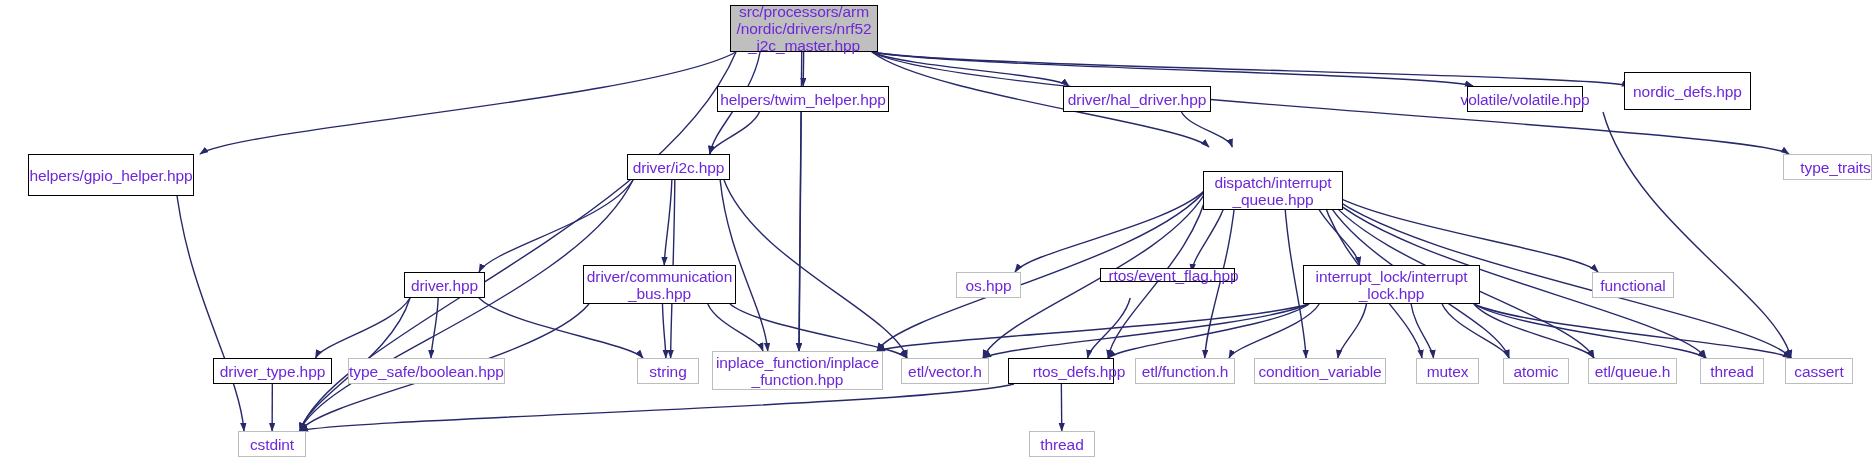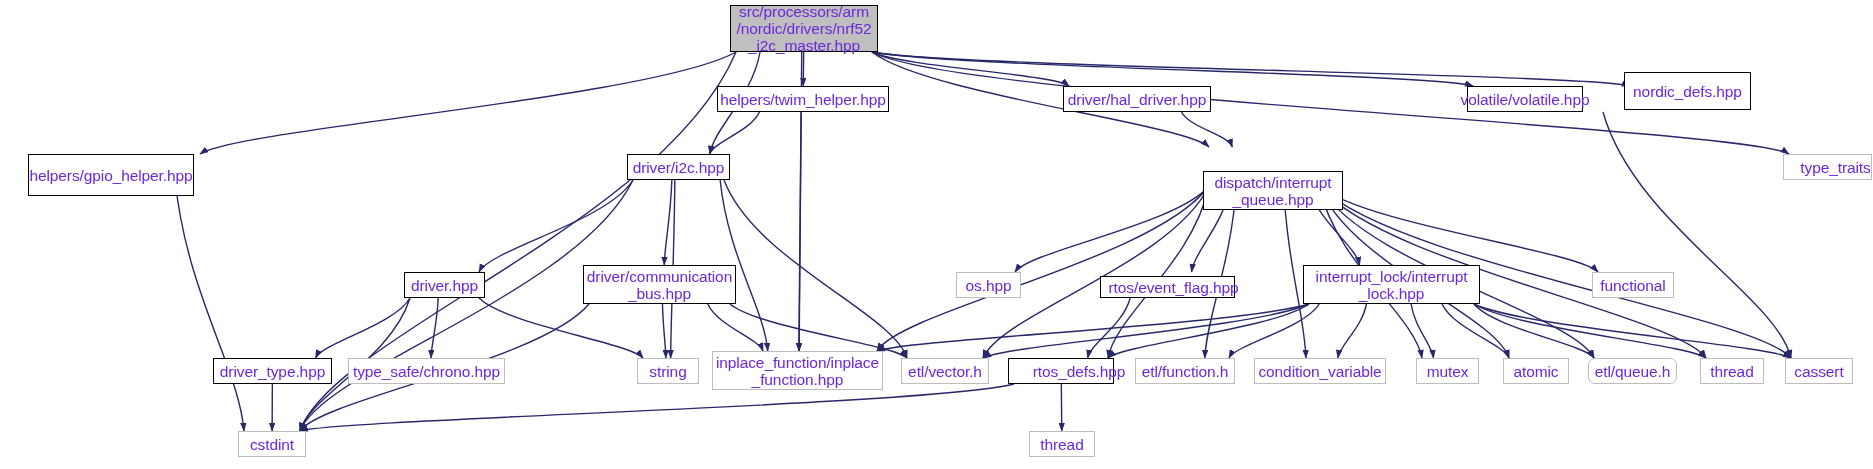--- a/index.html
+++ b/index.html
@@ -128,34 +128,34 @@
       <div class="node hdr" style="left: 1624px; top: 72px; width: 127px; height: 38px;"><span class="lbl">nordic_defs.hpp</span></div>
       <div class="node leaf" style="left: 1783px; top: 154px; width: 89px; height: 26px; padding-left: 16px;"><span class="lbl">type_traits</span></div>
       <div class="node hdr" style="left: 28px; top: 154px; width: 166px; height: 42px;"><span class="lbl">helpers/gpio_helper.hpp</span></div>
       <div class="node hdr" style="left: 627px; top: 154px; width: 103px; height: 26px;"><span class="lbl">driver/i2c.hpp</span></div>
       <div class="node hdr" style="left: 1203px; top: 147px; width: 140px; height: 39px; margin-top: 24px;"><span class="lbl">dispatch/interrupt
 _queue.hpp</span></div>
       <div class="node hdr" style="left: 404px; top: 272px; width: 81px; height: 26px;"><span class="lbl">driver.hpp</span></div>
       <div class="node hdr" style="left: 583px; top: 265px; width: 153px; height: 39px;"><span class="lbl">driver/communication
 _bus.hpp</span></div>
       <div class="node leaf" style="left: 956px; top: 272px; width: 65px; height: 26px;"><span class="lbl">os.hpp</span></div>
-      <div class="node hdr" style="left: 1100px; top: 276px; width: 135px; height: 22px; padding-left: 12px;"><span class="lbl">rtos/event_flag.hpp</span></div>
+      <div class="node hdr" style="left: 1100px; top: 268px; width: 135px; height: 14px; padding-left: 12px;"><span class="lbl">rtos/event_flag.hpp</span></div>
       <div class="node hdr" style="left: 1303px; top: 265px; width: 177px; height: 39px;"><span class="lbl">interrupt_lock/interrupt
 _lock.hpp</span></div>
       <div class="node leaf" style="left: 1592px; top: 272px; width: 82px; height: 26px;"><span class="lbl">functional</span></div>
       <div class="node hdr" style="left: 213px; top: 358px; width: 119px; height: 26px;"><span class="lbl">driver_type.hpp</span></div>
-      <div class="node leaf" style="left: 348px; top: 358px; width: 157px; height: 26px;"><span class="lbl">type_safe/chrono.hpp</span></div>
+      <div class="node leaf" style="left: 348px; top: 358px; width: 157px; height: 26px;"><span class="lbl">type_safe/boolean.hpp</span></div>
       <div class="node leaf" style="left: 637px; top: 358px; width: 62px; height: 26px;"><span class="lbl">string</span></div>
       <div class="node leaf" style="left: 712px; top: 351px; width: 171px; height: 39px;"><span class="lbl">inplace_function/inplace
 _function.hpp</span></div>
       <div class="node leaf" style="left: 901px; top: 358px; width: 88px; height: 26px;"><span class="lbl">etl/vector.h</span></div>
       <div class="node hdr" style="left: 1008px; top: 358px; width: 106px; height: 26px; padding-left: 36px;"><span class="lbl">rtos_defs.hpp</span></div>
       <div class="node leaf" style="left: 1135px; top: 358px; width: 100px; height: 26px;"><span class="lbl">etl/function.h</span></div>
       <div class="node leaf" style="left: 1254px; top: 358px; width: 132px; height: 26px;"><span class="lbl">condition_variable</span></div>
       <div class="node leaf" style="left: 1416px; top: 358px; width: 63px; height: 26px;"><span class="lbl">mutex</span></div>
       <div class="node leaf" style="left: 1503px; top: 358px; width: 66px; height: 26px;"><span class="lbl">atomic</span></div>
-      <div class="node leaf" style="left: 1588px; top: 358px; width: 89px; height: 26px; border-radius: 7px;"><span class="lbl">etl/queue.h</span></div>
+      <div class="node leaf" style="left: 1588px; top: 358px; width: 89px; height: 26px;"><span class="lbl">etl/queue.h</span></div>
       <div class="node leaf" style="left: 1700px; top: 358px; width: 64px; height: 26px;"><span class="lbl">thread</span></div>
       <div class="node leaf" style="left: 1785px; top: 358px; width: 68px; height: 26px;"><span class="lbl">cassert</span></div>
       <div class="node leaf" style="left: 238px; top: 431px; width: 68px; height: 26px;"><span class="lbl">cstdint</span></div>
       <div class="node leaf" style="left: 1029px; top: 431px; width: 66px; height: 26px;"><span class="lbl">thread</span></div>
     </div>
 </div>
 
 </body></html>

